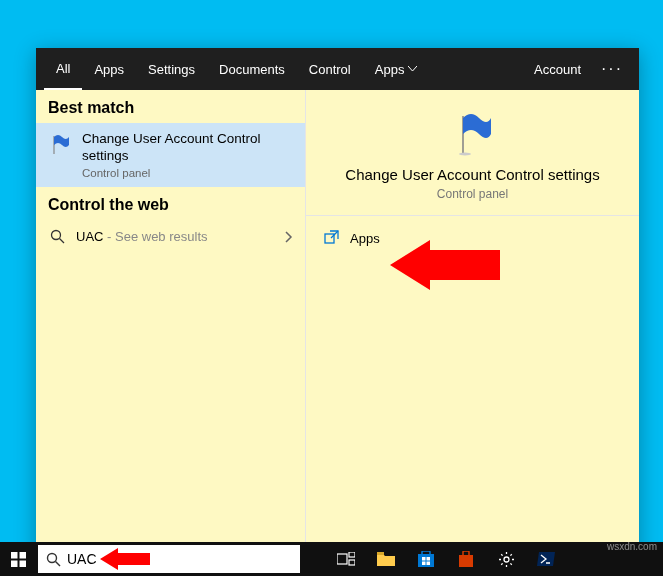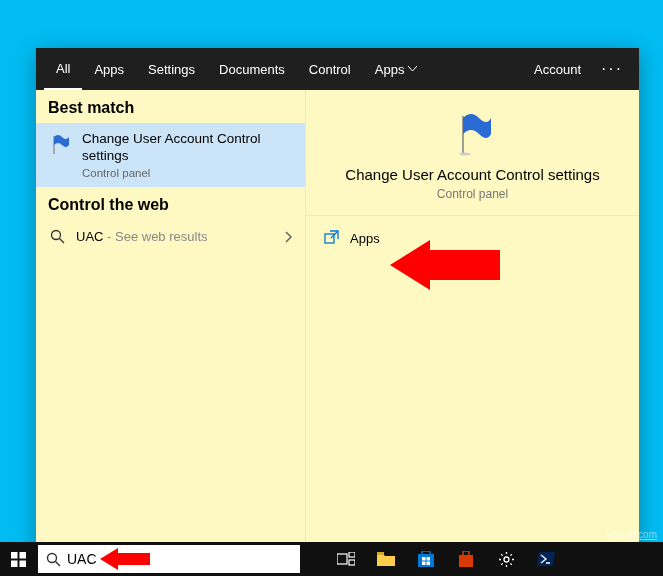--- a/index.html
+++ b/index.html
@@ -34,21 +34,21 @@
   .action-icon { width: 16px; height: 16px; color: #0078d4; }
   .action-label { font-size: 13px; }
   .red-arrow-big { position: absolute; left: 390px; top: 240px; pointer-events: none; }
   .red-arrow-small { position: absolute; left: 100px; bottom: 6px; pointer-events: none; }
   .taskbar { position: absolute; left: 0; bottom: 0; width: 663px; height: 34px; background: #101010; display: flex; align-items: center; }
   .start-btn { width: 36px; height: 34px; display: flex; align-items: center; justify-content: center; color: #fff; cursor: pointer; }
   .search-box { width: 262px; height: 28px; background: #fff; margin: 0 2px; display: flex; align-items: center; padding: 0 8px; gap: 6px; }
   .search-box input { border: none; outline: none; font-size: 14px; flex: 1; font-family: inherit; }
   .tb-icons { display: flex; align-items: center; gap: 0; margin-left: 24px; }
   .tb-item { width: 40px; height: 34px; display: flex; align-items: center; justify-content: center; cursor: pointer; }
-  .watermark { position: absolute; right: 6px; bottom: 36px; font-size: 10px; color: rgba(255,255,255,0.5); text-decoration: underline; }
+  .watermark { position: absolute; right: 6px; bottom: 24px; font-size: 10px; color: rgba(255,255,255,0.5); }
   svg { display: block; }
 </style>
 </head>
 <body>
 
 <div class="search-panel">
   <div class="tabs">
     <div class="tab active">All</div>
     <div class="tab">Apps</div>
     <div class="tab">Settings</div>

